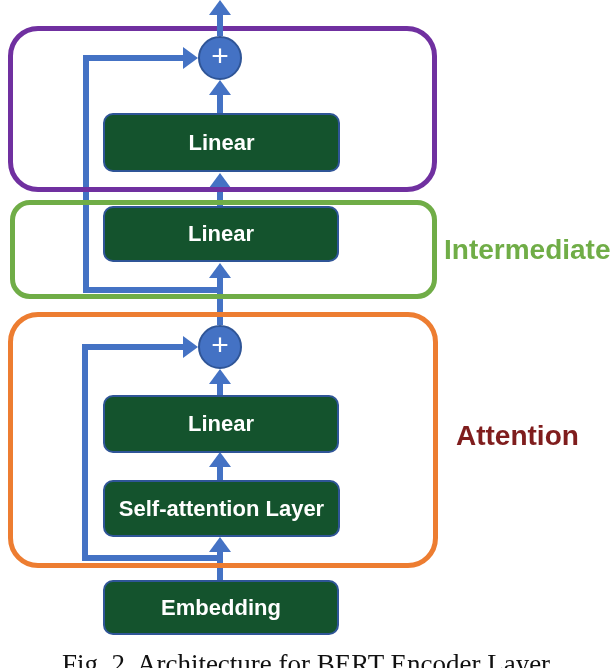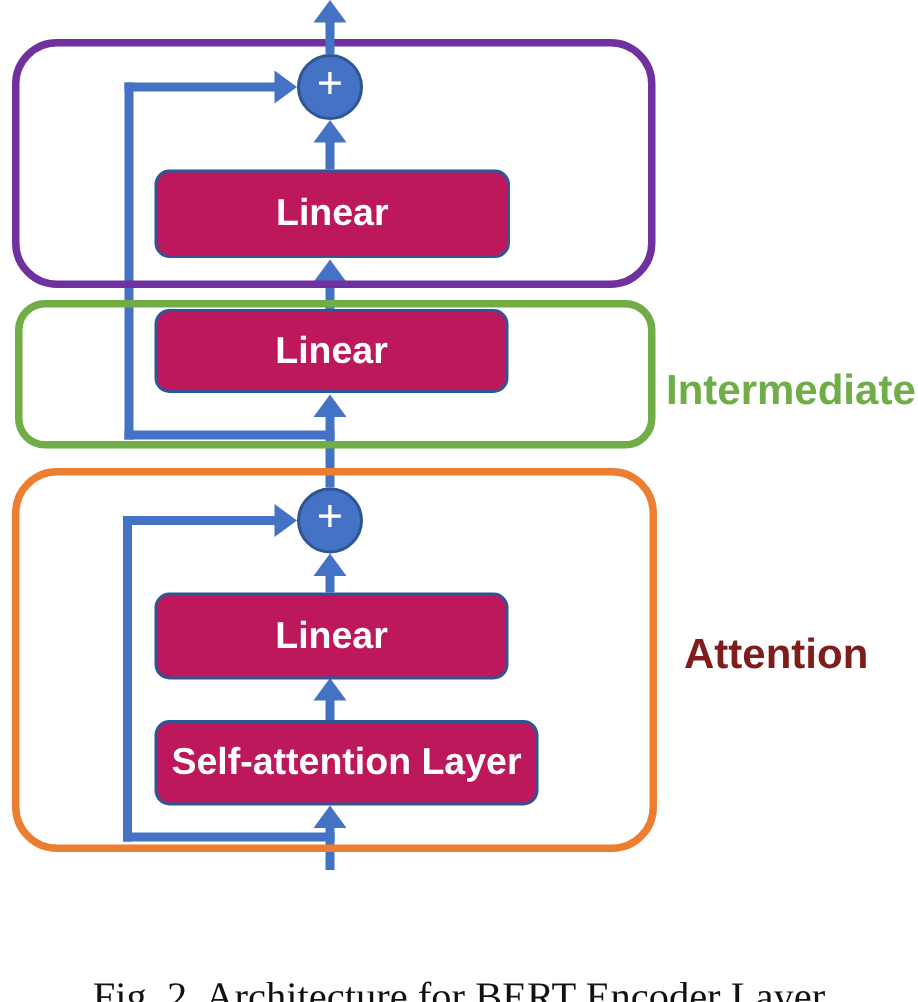--- a/index.html
+++ b/index.html
@@ -27,43 +27,43 @@
   .sec-label {
     position: absolute;
     font-weight: bold;
     font-size: 28px;
     line-height: 28px;
     letter-spacing: 0px;
     z-index: 4;
     white-space: nowrap;
   }
   .lbl-output       { left: 456px; top: 93px;  color: #7030A0; }
-  .lbl-intermediate { left: 444px; top: 236px; color: #70AD47; margin-top: 10px; }
+  .lbl-intermediate { left: 444px; top: 236px; color: #70AD47; }
   .lbl-attention    { left: 456px; top: 422px; color: #7f1d1d; }
 
   
   .node {
     position: absolute;
-    background: #be185d;
+    background: #14532d;
     border: 2px solid #2F5597;
     border-radius: 10px;
     color: #ffffff;
-    font-size: 25px;
+    font-size: 22px;
     font-weight: 600;
     display: flex;
     align-items: center;
     justify-content: center;
     box-sizing: border-box;
     z-index: 4;
     white-space: nowrap;
   }
   .n-out-linear { left: 103px; top: 113px; width: 237px; height: 59px; }
   .n-int-linear { left: 103px; top: 206px; width: 236px; height: 56px; }
   .n-att-linear { left: 103px; top: 395px; width: 236px; height: 58px; }
-  .n-self-att   { left: 103px; top: 480px; width: 256px; height: 57px; }
+  .n-self-att   { left: 103px; top: 480px; width: 237px; height: 57px; }
   .n-embedding  { left: 103px; top: 580px; width: 236px; height: 55px; }
 
   
   .addc {
     position: absolute;
     width: 44px; height: 44px;
     border-radius: 50%;
     background: #4472C4;
     border: 2px solid #2F5597;
     box-sizing: border-box;
@@ -150,20 +150,21 @@
   <div class="section sec-intermediate"></div>
   <div class="section sec-attention"></div>
 
   <div class="sec-label lbl-intermediate">Intermediate</div>
   <div class="sec-label lbl-attention">Attention</div>
 
   <div class="node n-out-linear">Linear</div>
   <div class="node n-int-linear">Linear</div>
   <div class="node n-att-linear">Linear</div>
   <div class="node n-self-att">Self-attention Layer</div>
+  <div class="node n-embedding">Embedding</div>
 
   <div class="addc add-output">
     <span>+</span>
   </div>
   <div class="addc add-attention">
     <span>+</span>
   </div>
 
   <div class="caption">Fig. 2. Architecture for BERT Encoder Layer</div>
 

